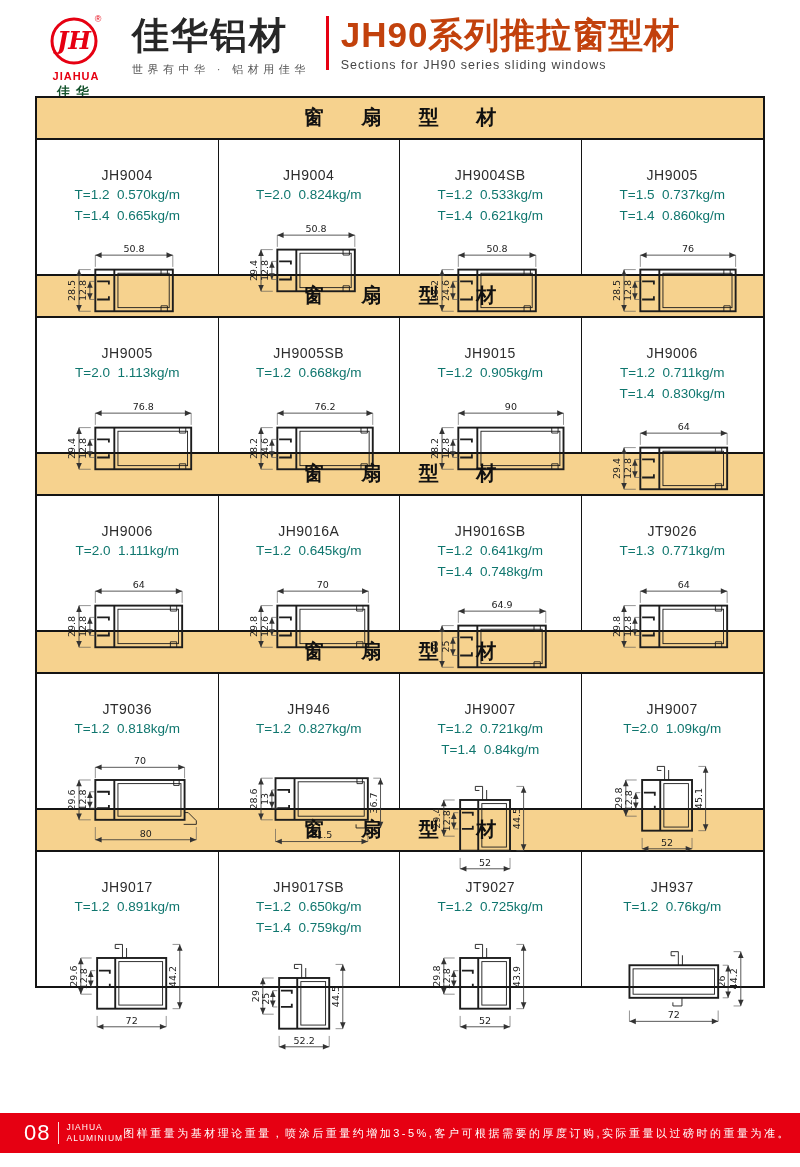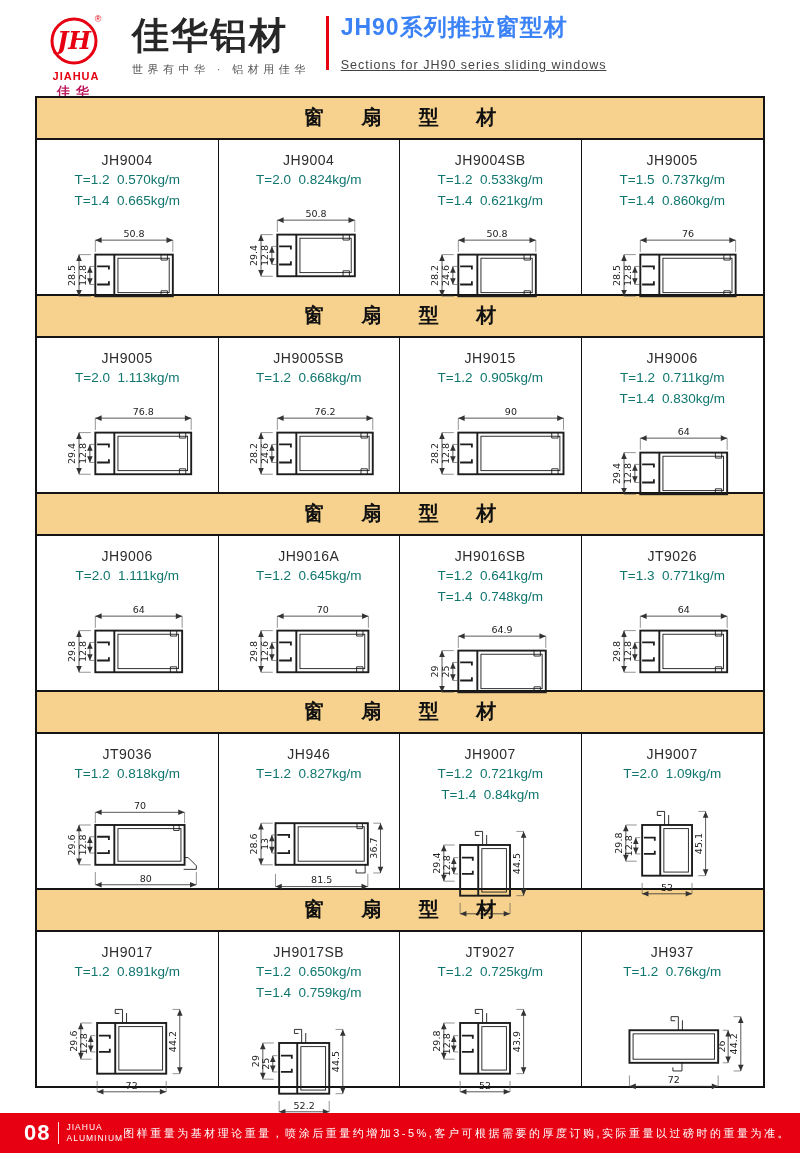--- a/index.html
+++ b/index.html
@@ -1,51 +1,51 @@
 <!DOCTYPE html>
 <html><head>
 <meta charset="utf-8">
 <style>
   html,body{margin:0;padding:0;background:#ffffff;}
   body{width:800px;height:1167px;position:relative;font-family:"Liberation Sans",sans-serif;color:#222;display:flex;flex-direction:column;}
   
   .brand-header{display:flex;align-items:flex-start;padding:10px 0 0 28px;height:94px;box-sizing:border-box;}
   .logo{display:flex;flex-direction:column;align-items:center;width:96px;margin-top:2px;}
   .logo-en{color:#e60012;font-weight:bold;font-size:11px;letter-spacing:1px;line-height:1;margin-top:1px;}
-  .logo-zh{color:#be185d;font-weight:bold;font-size:13px;letter-spacing:6px;line-height:1.2;margin-top:2px;}
+  .logo-zh{color:#14532d;font-weight:bold;font-size:13px;letter-spacing:6px;line-height:1.2;margin-top:2px;}
   .brand-text{margin-left:8px;margin-top:6px;}
   .brand-name{font-size:37px;font-weight:bold;color:#272727;letter-spacing:2px;line-height:1.1;}
   .brand-slogan{font-size:11px;color:#555;letter-spacing:4.5px;margin-top:5px;font-family:Liberation Serif, serif;}
   .v-divider{width:3px;background:#e60012;height:54px;margin:6px 12px 0 16px;}
   .series{margin-top:4px;}
-  .series-title{font-size:23px;font-weight:bold;color:#3b82f6;letter-spacing:1px;line-height:1.2;}
-  .series-sub{font-size:12.5px;color:#444;letter-spacing:1px;margin-top:16px;text-decoration:underline;}
+  .series-title{font-size:35px;font-weight:bold;color:#c2410c;letter-spacing:1px;line-height:1.2;}
+  .series-sub{font-size:12.5px;color:#444;letter-spacing:1px;margin-top:2px;}
   
   .catalog{margin:2px 35px 0 35px;border:2px solid #141414;}
   .sec-head{background:#f6d28e;text-align:center;padding:6px 0 7px 0;border-bottom:2px solid #141414;}
   .sec:not(:first-child) .sec-head{border-top:2px solid #141414;}
   .sec-title{font-size:20px;font-weight:bold;color:#111;letter-spacing:16px;margin-left:16px;}
   .sec-row{display:grid;grid-template-columns:repeat(4,1fr);}
-  .cell{border-right:1.5px solid #141414;box-sizing:border-box;height:154px;display:flex;flex-direction:column;align-items:center;padding-top:10px;}
+  .cell{border-right:1.5px solid #141414;box-sizing:border-box;height:134px;display:flex;flex-direction:column;align-items:center;padding-top:25px;}
   .cell:last-child{border-right:none;}
   .code{font-size:14px;color:#2c2c2c;letter-spacing:0.5px;line-height:1.45;}
   .wt{font-size:13.5px;color:#0f766e;white-space:pre;line-height:1.5;}
   .draw{flex:1;display:flex;align-items:flex-start;justify-content:center;width:100%;}
   svg.prof{font-family:"DejaVu Sans",sans-serif;}
   .po{fill:none;stroke:#1d1d1d;stroke-width:2.1;}
   .pi{fill:none;stroke:#1d1d1d;stroke-width:1;}
   .pf{fill:none;stroke:#1d1d1d;stroke-width:2;}
   .dl{stroke:#333;stroke-width:0.9;fill:none;}
   .dx{stroke:#555;stroke-width:0.7;fill:none;}
   .df{fill:#333;}
   .dt{font-size:10.5px;fill:#222;}
   
   .page-footer{margin-top:auto;margin-bottom:14px;background:#e60012;height:40px;display:flex;align-items:center;color:#fff;}
   .footer-left{display:flex;align-items:center;margin-left:24px;}
-  .page-num{font-size:22px;font-weight:bold;letter-spacing:1px;}
+  .page-num{font-size:22px;font-weight:normal;letter-spacing:1px;}
   .f-div{width:1px;height:22px;background:rgba(255,255,255,.85);margin:0 7px 0 8px;}
   .f-brand{font-size:8.5px;line-height:1.25;letter-spacing:1px;}
   .footer-note{flex:1;text-align:right;font-size:11px;letter-spacing:2.5px;padding-right:16px;white-space:nowrap;}
 </style>
 </head>
 <body>
 
 <header class="brand-header">
   <div class="logo">
     <svg width="58" height="58" viewBox="0 0 58 58">

